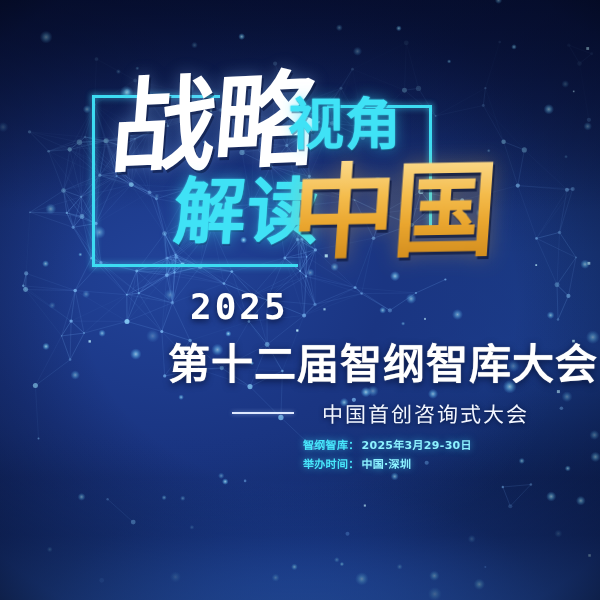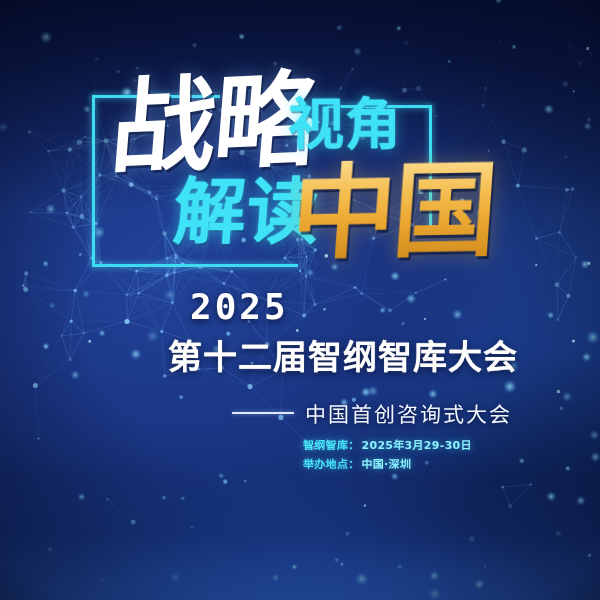--- a/index.html
+++ b/index.html
@@ -112,31 +112,31 @@
     font-size:36px;font-weight:700;
     letter-spacing:3px;
     color:#ffffff;
     text-shadow:0 2px 6px rgba(4,12,44,.75);
   }
 
   
   .headline{
     position:absolute;left:168px;top:330px;
     font-family:"DejaVu Sans","Liberation Sans",sans-serif;
-    font-size:34px;font-weight:700;
+    font-size:42px;font-weight:700;
     letter-spacing:1px;
     color:#ffffff;
     white-space:nowrap;
     text-shadow:0 2px 7px rgba(4,12,44,.8), 0 0 1px #fff;
   }
 
   
   .subline{
     position:absolute;left:232px;top:398px;
-    display:flex;align-items:center;gap:11px;
+    display:flex;align-items:center;gap:28px;
     white-space:nowrap;
   }
   .sub-dash{
     display:block;width:62px;height:2px;background:#dfe9ff;
     box-shadow:0 0 4px rgba(200,225,255,.5);
   }
   .sub-text{
     font-family:"DejaVu Sans","Liberation Sans",sans-serif;
     font-size:21px;font-weight:400;letter-spacing:2px;
     color:#f2f6ff;
@@ -1052,16 +1052,16 @@
 
   <div class="headline">第十二届智纲智库大会</div>
 
   <div class="subline">
     <i class="sub-dash"></i>
     <span class="sub-text">中国首创咨询式大会</span>
   </div>
 
   <div class="info" id="info-block">
       <div class="info-row"><span class="lbl">智纲智库：</span><span class="val">2025年3月29-30日</span></div>
-      <div class="info-row"><span class="lbl">举办地点：</span><span class="val">中国·深圳</span></div>
+      <div class="info-row"><span class="lbl">举办时间：</span><span class="val">中国·深圳</span></div>
     </div>
 
 </div>
 
 </body></html>

